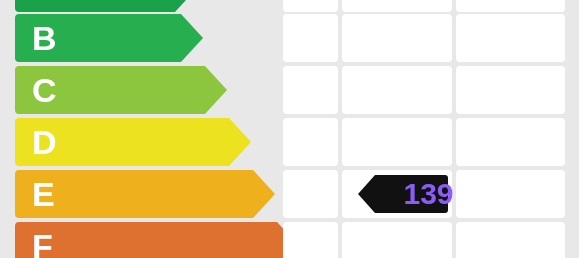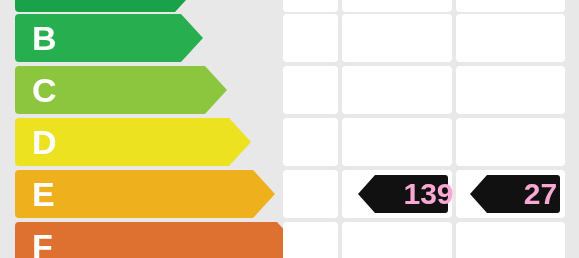--- a/index.html
+++ b/index.html
@@ -86,21 +86,21 @@
     position: absolute;
     right: 100%;
     top: 0;
     width: 0;
     height: 0;
     border-top: 19px solid transparent;
     border-bottom: 19px solid transparent;
     border-right: 17px solid #111111;
   }
   .value-text {
-    color: #f9a8d4;
+    color: #8b5cf6;
     font-size: 30px;
     font-weight: bold;
     line-height: 1;
     font-family: "Liberation Sans", sans-serif;
     padding-right: 4px;
     margin-left: 38px;
   }
   .badge-current  { left: 375px; width: 73px; }
   .badge-potential{ left: 487px; width: 73px; }
 </style>
@@ -149,23 +149,20 @@
     <div class="band-bar" style="width:238px; color:#EFB01E; background:#EFB01E;">
       <span class="band-letter">E</span>
     </div>
     <div class="cell cell-a"></div>
     <div class="cell cell-b"></div>
     <div class="cell cell-c"></div>
 
     <div class="value-badge badge-current">
       <span class="value-text">139</span>
     </div>
-    <div class="value-badge badge-potential">
-      <span class="value-text">27</span>
-    </div>
   </div>
 
   <div class="band-row" style="top:222px;">
     <div class="band-bar" style="width:262px; color:#DE7030; background:#DE7030;">
       <span class="band-letter">F</span>
     </div>
     <div class="cell cell-a"></div>
     <div class="cell cell-b"></div>
     <div class="cell cell-c"></div>
   </div>

